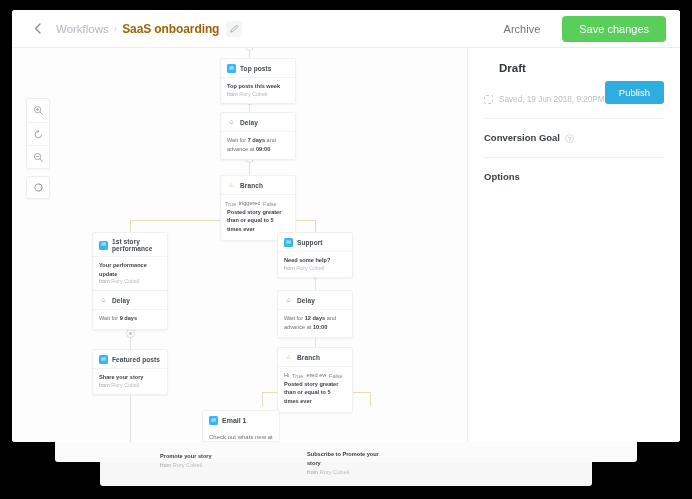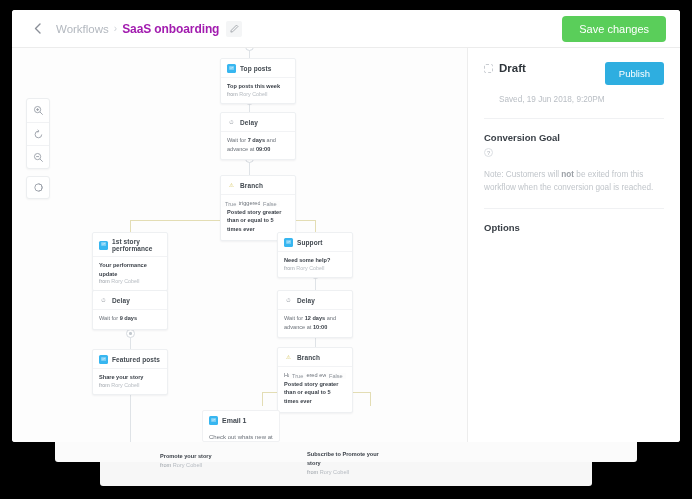--- a/index.html
+++ b/index.html
@@ -33,21 +33,21 @@
     height: 38px; display: flex; align-items: center;
     padding: 0 14px; border-bottom: 1px solid #ececec;
     background: #ffffff;
   }
   .back-btn {
     width: 22px; height: 22px; display:flex; align-items:center; justify-content:center;
     color:#8a8f98; font-size: 13px; cursor: pointer; margin-right: 8px;
   }
   .crumb-parent { color:#b3b8bf; font-size: 11.5px; }
   .crumb-sep { color:#cfd3d8; font-size: 10px; margin: 0 5px; }
-  .crumb-current { color:#a21caf; font-size: 12px; font-weight: bold; letter-spacing:-0.1px; }
+  .crumb-current { color:#a16207; font-size: 12px; font-weight: bold; letter-spacing:-0.1px; }
   .edit-icon {
     width: 16px; height: 16px; margin-left: 7px; display:flex;
     align-items:center; justify-content:center; cursor:pointer;
     border-radius: 2px; background:#f4f5f6;
   }
   .header-spacer { flex: 1; }
   .btn-archive {
     font-size: 11px; color:#6c727a; padding: 6px 13px;
     border: 1px solid transparent; border-radius: 3px; cursor: pointer; background:transparent;
   }
@@ -121,34 +121,34 @@
   }
   .dot::after { content:""; width:2.5px; height:2.5px; border-radius:50%; background:#c3c9cf; }
   .dot-y { border-color:#ddd6a8; }
   .dot-y::after { background:#d8cf97; }
   .branch-label {
     position:absolute; font-size: 5.6px; color:#8b9199;
     background:#fdfdfd; padding: 0 3px;
   }
 
   
-  .status-row { display:flex; align-items:flex-start; }
+  .status-row { display:flex; align-items:flex-end; }
   .status-box {
     width: 9px; height: 9px; margin-top: 2px; margin-right: 6px;
     border: 1px dashed #c8ccd1; border-radius: 2px; flex:none;
   }
   .status-name { font-size: 11.5px; color:#2f353b; font-weight:bold; }
   .status-saved { font-size: 8.2px; color:#b9bec4; margin-top: 21px; }
   .btn-publish {
     margin-left:auto; background:#2eaee0; color:#fff; border:none;
     font-size: 9.5px; padding: 6px 14px; border-radius: 3px; cursor:pointer;
     font-family:"Liberation Sans", sans-serif;
   }
   .side-sep { height:1px; background:#f0f1f3; margin: 14px 0 13px 0; }
-  .side-h { font-size: 9.5px; color:#3a4047; font-weight:bold; display:flex; align-items:flex-start; gap:5px;flex-direction:column; }
+  .side-h { font-size: 9.5px; color:#3a4047; font-weight:bold; display:flex; align-items:flex-end; gap:5px; }
   .help-dot {
     width: 9px; height: 9px; border-radius:50%; border:1px solid #dcdfe3;
     color:#c3c7cc; font-size:6px; display:flex; align-items:center; justify-content:center;
     cursor:pointer;
   }
   .goal-card {
     margin-top: 10px; border:1px solid #d6ecf6; border-radius: 5px;
     padding: 9px 10px; display:flex; align-items:center; gap:9px;
     background:#fff;
   }
@@ -216,20 +216,21 @@
       </div>
       <span class="crumb-parent">Workflows</span>
       <span class="crumb-sep">›</span>
       <span class="crumb-current">SaaS onboarding</span>
       <div class="edit-icon">
         <svg width="9" height="9" viewBox="0 0 10 10">
           <path d="M1 9 L1.4 7 L7.2 1.2 L8.8 2.8 L3 8.6 Z" fill="none" stroke="#9ea3a9" stroke-width="1"></path>
         </svg>
       </div>
       <div class="header-spacer"></div>
+      <button class="btn-archive">Archive</button>
       <button class="btn-save">Save changes</button>
     </div>
 
     <div class="body">
 
       <div class="canvas">
 
         <div class="zoom-group">
           <div class="zoom-btn">
             <svg width="11" height="11" viewBox="0 0 12 12">
@@ -412,23 +413,20 @@
         </div>
 
         <div class="side-sep"></div>
 
         <div class="side-h">
           <span>Conversion Goal</span>
           <span class="help-dot">?</span>
         </div>
 
 
-        <div class="note">
-          <span>Note: Customers will </span><b>not</b><span> be exited from this workflow when the conversion goal is reached.</span>
-        </div>
 
         <div class="side-sep"></div>
 
         <div class="side-h">
           <span>Options</span>
         </div>
 
 
       </div>
     </div>

